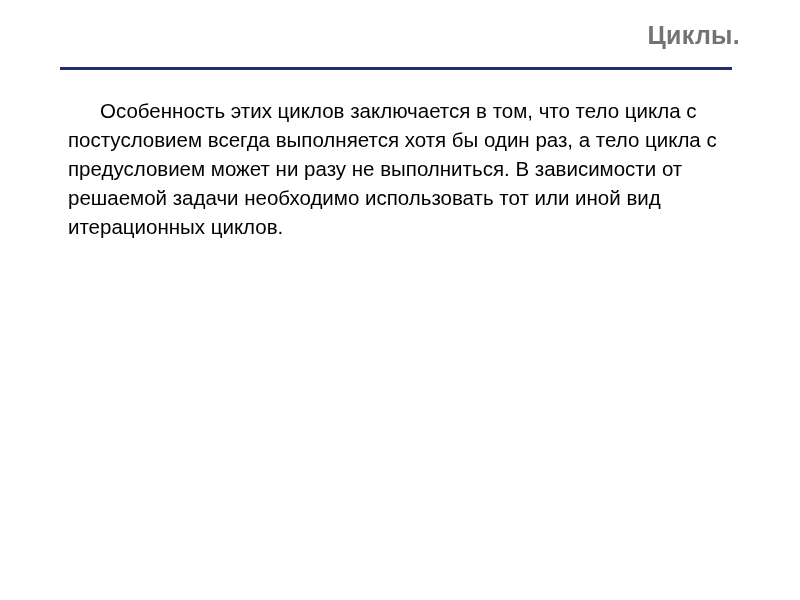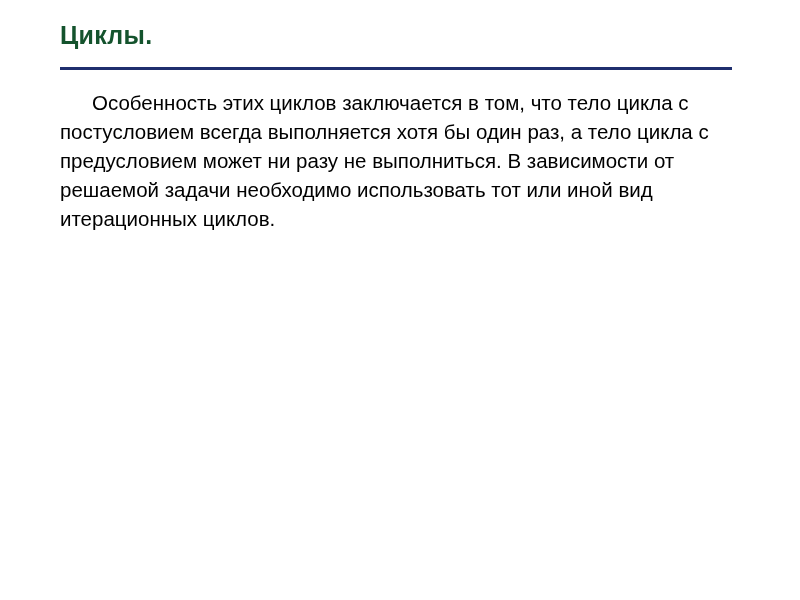--- a/index.html
+++ b/index.html
@@ -32,23 +32,24 @@
   }
   .title-area {
     position: absolute;
     top: 22px;
     left: 60px;
     width: 680px;
   }
   .title-text {
     font-size: 25px;
     font-weight: bold;
-    color: #14532d;
+    color: #737373;
     letter-spacing: 0.3px;
     line-height: 1.1;
+    text-align: right;
   }
   .title-rule {
     position: absolute;
     top: 67px;
     left: 60px;
     width: 672px;
     height: 3px;
     background: #1f2f6e;
   }
   .body-area {
@@ -56,21 +57,21 @@
     top: 88px;
     left: 60px;
     width: 680px;
   }
   .body-paragraph {
     font-size: 20.5px;
     color: #000000;
     line-height: 1.42;
     text-indent: 32px;
     text-align: left;
-    margin: 0;
+    margin: 8px;
   }
 </style>
 </head>
 <body>
 
 <div class="slide">
 
 
   <div class="title-area">
     <div class="title-text">Циклы.</div>

